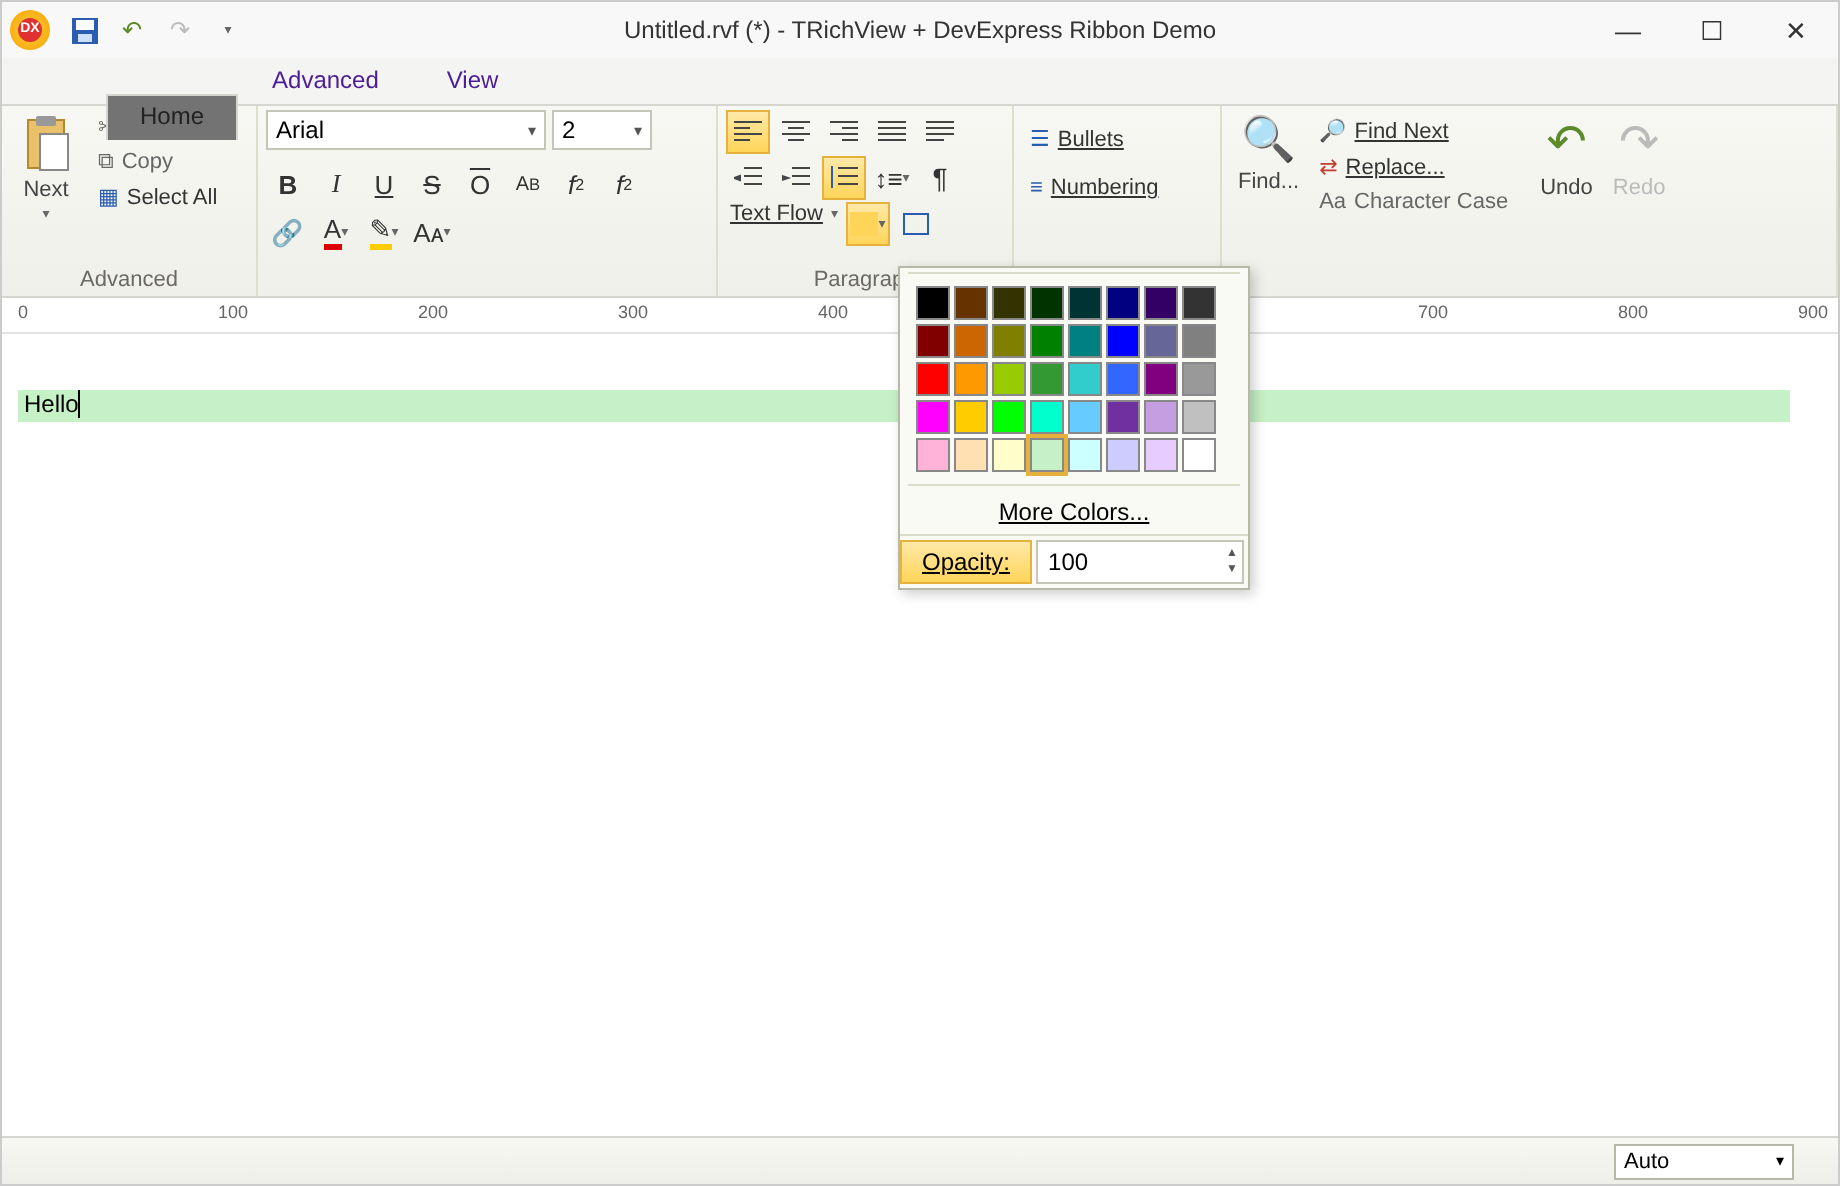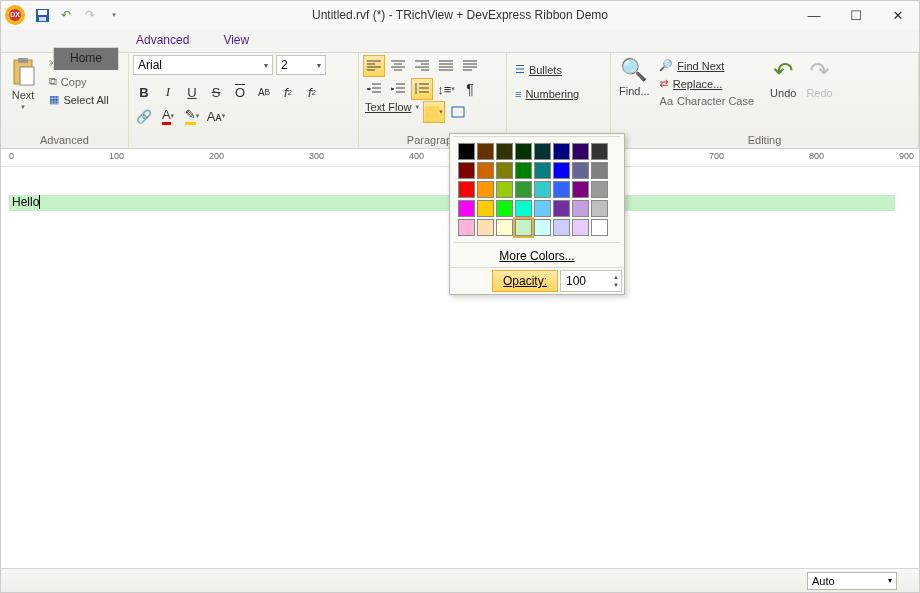--- a/index.html
+++ b/index.html
@@ -49,21 +49,21 @@
 .status-combo { width: 90px; height: 18px; border: 1px solid #b8b8a8; background: #fff; font-size: 11px; display: flex; align-items: center; padding: 0 4px; justify-content: space-between; }
 
 .popup { position: absolute; left: 448px; top: 132px; width: 176px; background: #fafaf5; border: 1px solid #b8b8a8; box-shadow: 2px 2px 6px rgba(0,0,0,.2); z-index: 10; }
 .pop-item { display: flex; align-items: center; gap: 8px; padding: 4px 8px; font-size: 12px; cursor: pointer; }
 .pop-sep { height: 1px; background: #dcdccb; margin: 2px 4px; }
 .swgrid { display: grid; grid-template-columns: repeat(8, 17px); gap: 2px; padding: 4px 8px; }
 .sw { width: 17px; height: 17px; border: 1px solid #888; cursor: pointer; }
 .sw.sel { outline: 2px solid #e6b23d; }
 .more { text-align: center; font-size: 12px; padding: 4px; cursor: pointer; }
 .opacity-row { display: flex; align-items: center; border-top: 1px solid #dcdccb; }
-.op-lbl { background: linear-gradient(#ffe9a8,#ffd559); border: 1px solid #e6b23d; padding: 3px 10px; font-size: 12px; margin-left: 42px; }
+.op-lbl { background: linear-gradient(#ffe9a8,#ffd559); border: 1px solid #e6b23d; padding: 3px 10px; font-size: 12px; }
 .op-spin { flex: 1; display: flex; align-items: center; justify-content: space-between; border: 1px solid #c5c5b8; background: #fff; height: 22px; font-size: 12px; padding: 0 2px 0 5px; margin: 2px; }
 .spin-btns { display: flex; flex-direction: column; font-size: 6px; line-height: 8px; color: #555; }
 
 .under { text-decoration: underline; }
 .strike { text-decoration: line-through; }
 .over { text-decoration: overline; }
 </style>
 </head>
 <body>
 
@@ -289,21 +289,20 @@
       </div>
       <div class="big-btn" style="margin-left:6px">
         <span style="font-size:24px;color:#5a8a2a">↶</span>
         <span>Undo</span>
       </div>
       <div class="big-btn" style="color:#bbb">
         <span style="font-size:24px">↷</span>
         <span>Redo</span>
       </div>
     </div>
-    <div class="group-label">Editing</div>
   </div>
 </div>
 
 <div class="ruler">
   <span class="tick" style="left:8px">0</span>
   <span class="tick" style="left:108px">100</span>
   <span class="tick" style="left:208px">200</span>
   <span class="tick" style="left:308px">300</span>
   <span class="tick" style="left:408px">400</span>
   <span class="tick" style="left:508px">500</span>

